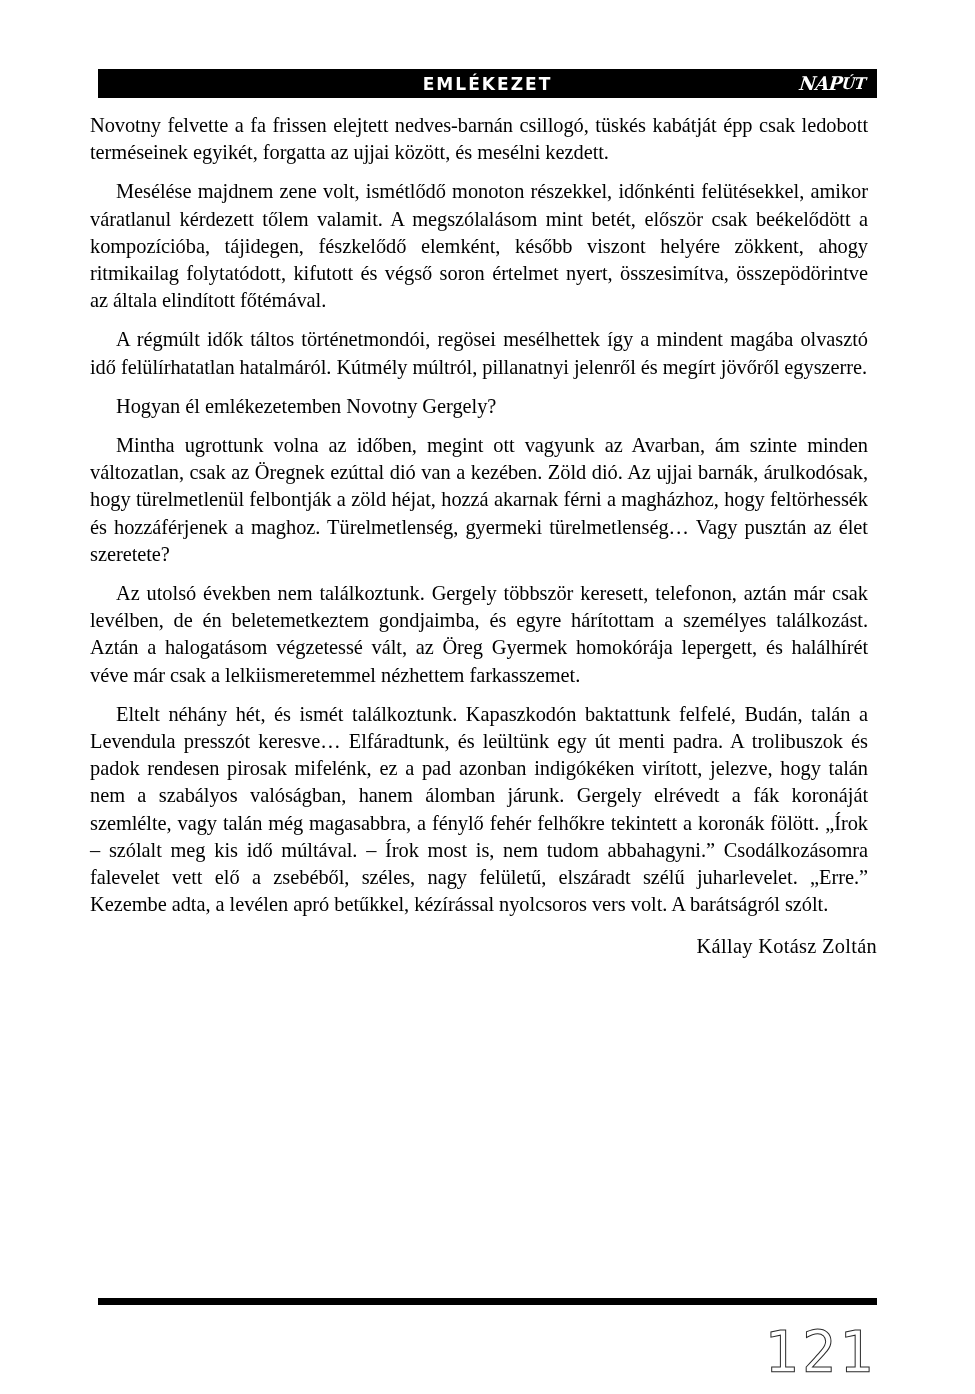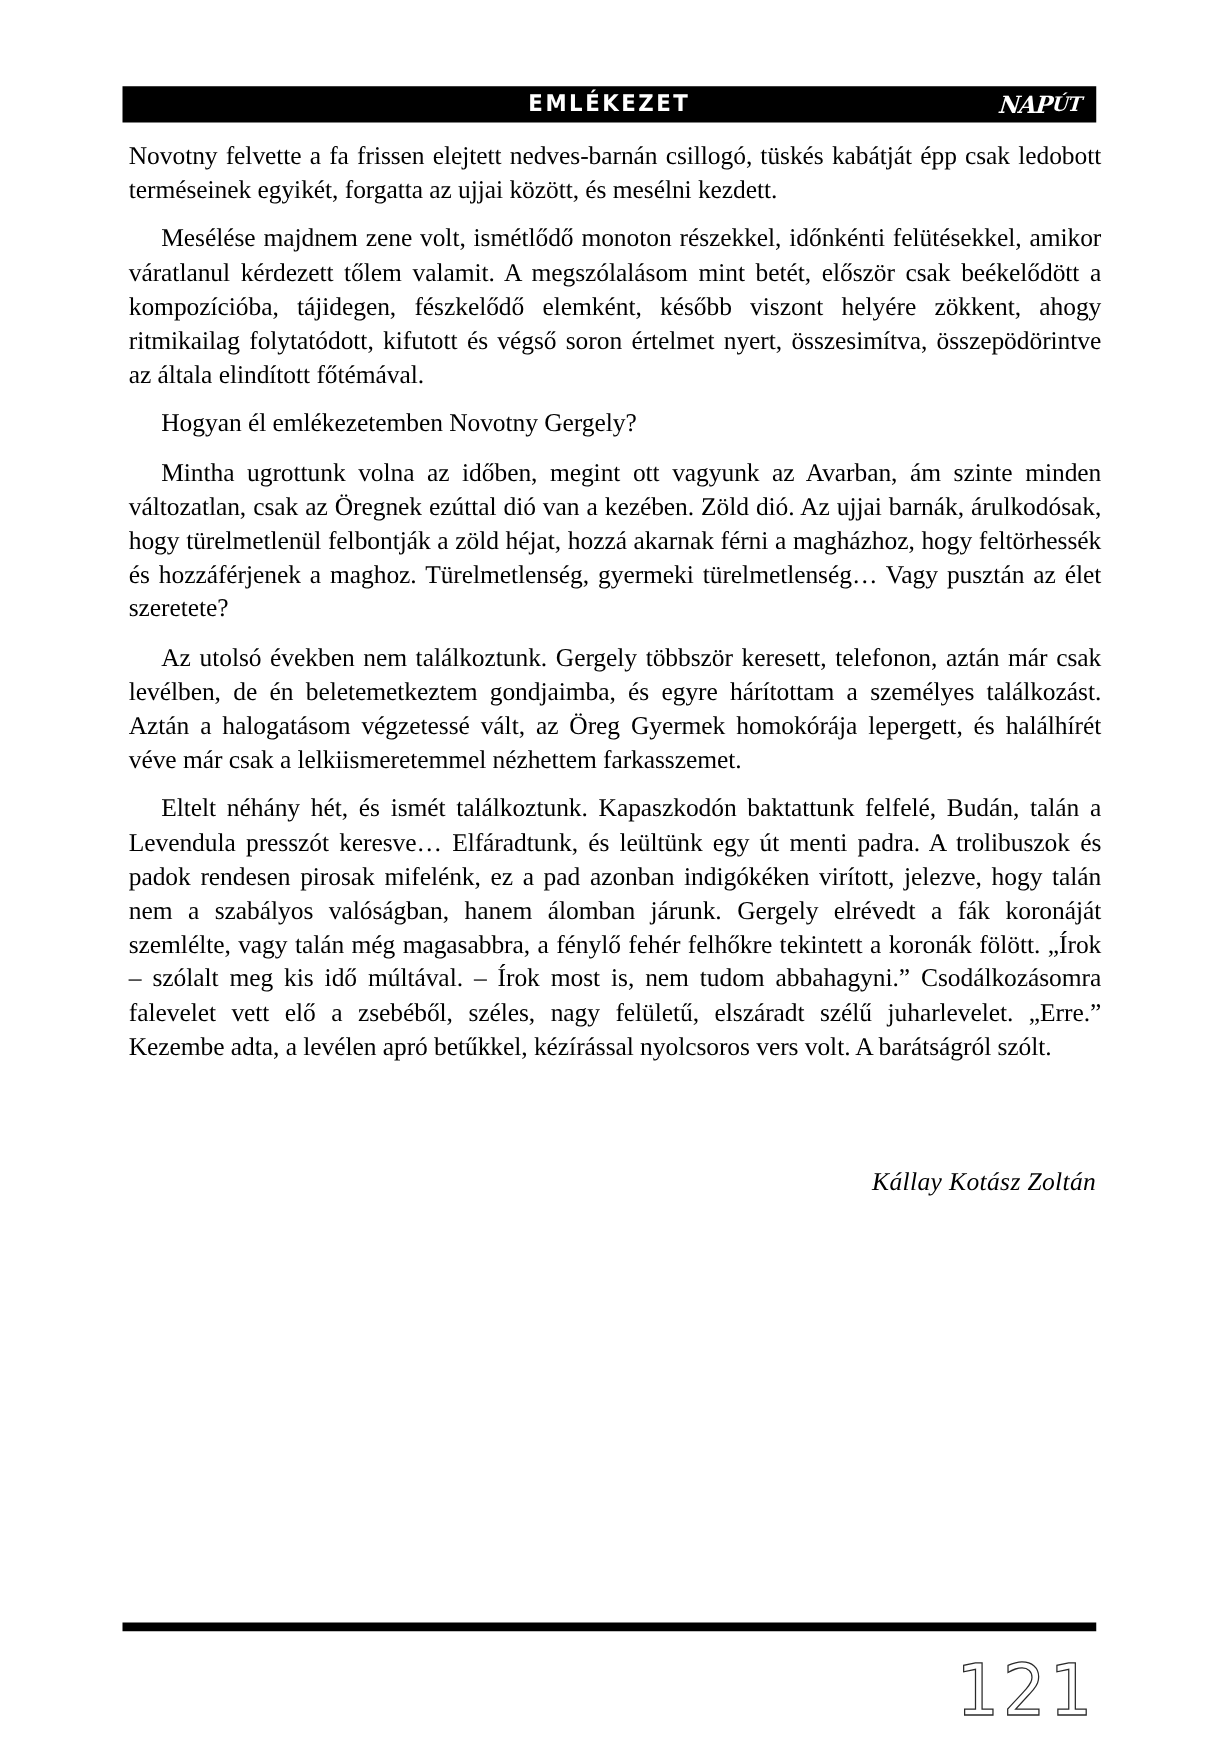--- a/index.html
+++ b/index.html
@@ -63,21 +63,21 @@
     transform: skewX(-6deg) scaleX(0.95);
   }
   .header-logo .lg-small {
     font-size: 16px;
     vertical-align: 1px;
   }
 
   
   .article {
     position: absolute;
-    left: 103px;
+    left: 90px;
     top: 112px;
     width: 778px;
   }
   .article p {
     margin: 0;
     font-size: 20.4px;
     line-height: 27.2px;
     text-align: justify;
     text-justify: inter-word;
     hyphens: manual;
@@ -93,21 +93,20 @@
   }
 
   
   .signature {
     position: absolute;
     left: 99px;
     top: 932px;
     width: 778px;
     text-align: right;
     font-size: 20.4px;
-    font-style: italic;
     line-height: 28px;
     letter-spacing: 0.3px;
   }
 
   
   .footer-rule {
     position: absolute;
     left: 98px;
     top: 1298px;
     width: 779px;
@@ -138,20 +137,21 @@
   <div class="header-bar">
     <div class="header-title">EMLÉKEZET</div>
     <div class="header-logo">
       <span>NAP</span><span class="lg-small">ÚT</span>
     </div>
   </div>
 
   <div class="article">
     <p>Novotny felvette a fa frissen elejtett nedves-barnán csillogó, tüskés kabátját épp csak ledobott terméseinek egyikét, forgatta az ujjai között, és mesélni kezdett.</p>
     <p class="indent">Mesélése majdnem zene volt, ismétlődő monoton részekkel, időnkénti felütésekkel, amikor váratlanul kérdezett tőlem valamit. A megszólalásom mint betét, először csak beékelődött a kompozícióba, tájidegen, fészkelődő elemként, később viszont helyére zökkent, ahogy ritmikailag folytatódott, kifutott és végső soron értelmet nyert, összesimítva, összepödörintve az általa elindított főtémával.</p>
+    <p class="indent last-line-left">A régmúlt idők táltos történetmondói, regösei mesélhettek így a mindent magába olvasztó idő felülírhatatlan hatalmáról. Kútmély múltról, pillanatnyi jelenről és megírt jövőről egyszerre.</p>
     <p class="indent last-line-left">Hogyan él emlékezetemben Novotny Gergely?</p>
     <p class="indent">Mintha ugrottunk volna az időben, megint ott vagyunk az Avarban, ám szinte minden változatlan, csak az Öregnek ezúttal dió van a kezében. Zöld dió. Az ujjai barnák, árulkodósak, hogy türelmetlenül felbontják a zöld héjat, hozzá akarnak férni a magházhoz, hogy feltörhessék és hozzáférjenek a maghoz. Türelmetlenség, gyermeki türelmetlenség… Vagy pusztán az élet szeretete?</p>
     <p class="indent">Az utolsó években nem találkoztunk. Gergely többször keresett, telefonon, aztán már csak levélben, de én beletemetkeztem gondjaimba, és egyre hárítottam a személyes találkozást. Aztán a halogatásom végzetessé vált, az Öreg Gyermek homokórája lepergett, és halálhírét véve már csak a lelkiismeretemmel nézhettem farkasszemet.</p>
     <p class="indent last-line-left">Eltelt néhány hét, és ismét találkoztunk. Kapaszkodón baktattunk felfelé, Budán, talán a Levendula presszót keresve… Elfáradtunk, és leültünk egy út menti padra. A trolibuszok és padok rendesen pirosak mifelénk, ez a pad azonban indigókéken virított, jelezve, hogy talán nem a szabályos valóságban, hanem álomban járunk. Gergely elrévedt a fák koronáját szemlélte, vagy talán még magasabbra, a fénylő fehér felhőkre tekintett a koronák fölött. „Írok – szólalt meg kis idő múltával. – Írok most is, nem tudom abbahagyni.” Csodálkozásomra falevelet vett elő a zsebéből, széles, nagy felületű, elszáradt szélű juharlevelet. „Erre.” Kezembe adta, a levélen apró betűkkel, kézírással nyolcsoros vers volt. A barátságról szólt.</p>
   </div>
 
   <div class="signature">Kállay Kotász Zoltán</div>
 
   <div class="footer-rule"></div>
 

